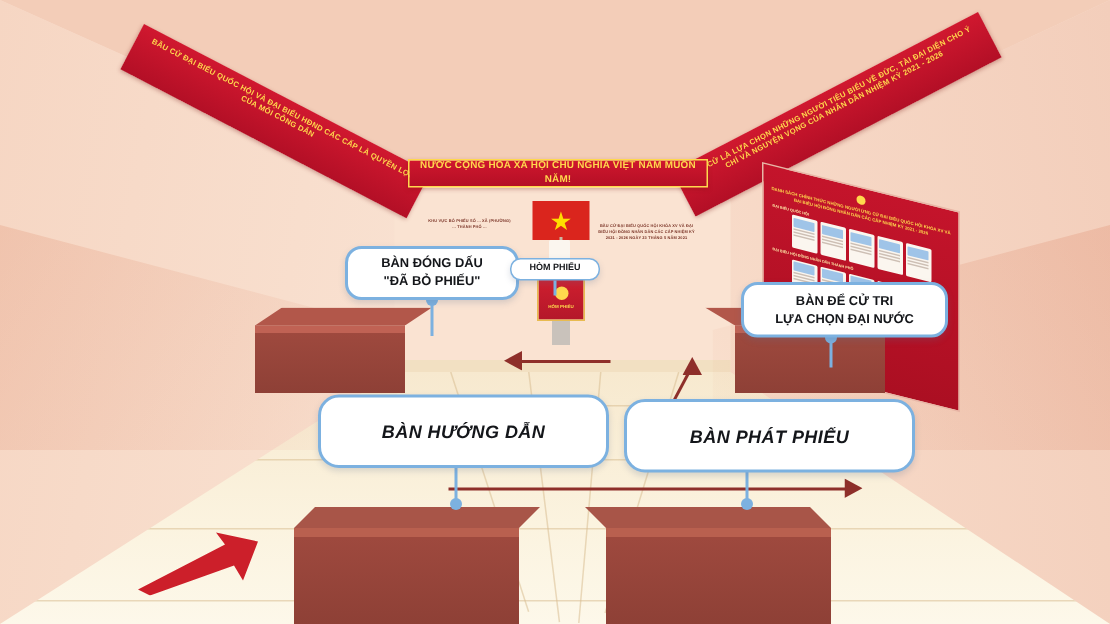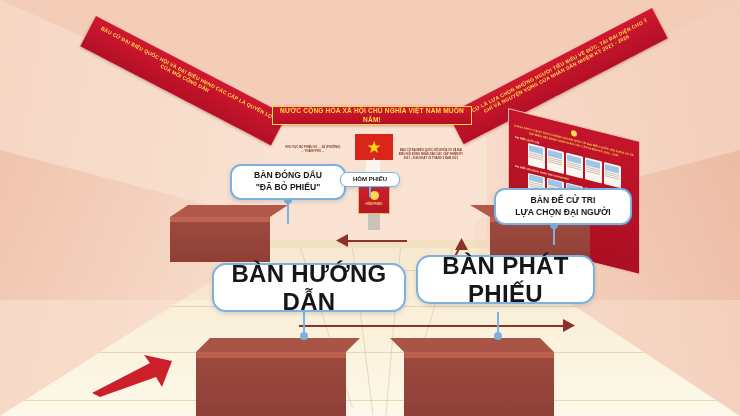--- a/index.html
+++ b/index.html
@@ -93,26 +93,26 @@
     background:#c9c2bb;}
   .paper{position:absolute;left:366px;top:160px;width:14px;height:20px;
     background:#fbf6ef;border-radius:1px;}
 
   
   .callout{position:absolute;background:#ffffff;border:2.5px solid #7cb1e0;
     border-radius:11px;text-align:center;color:#14161a;font-weight:bold;
     display:flex;align-items:center;justify-content:center;
     box-shadow:0 2px 4px rgba(90,110,140,.22);box-sizing:border-box;}
   .callout.small{font-size:8.6px;line-height:1.35;padding:4px 3px;border-width:2px;}
-  .callout.big{font-size:24px;letter-spacing:.3px;}
+  .callout.big{font-size:12px;letter-spacing:.3px;font-style:italic;}
 
   .c-stamp{left:230px;top:164px;width:116px;height:36px;}
   .c-voter{left:494px;top:188px;width:138px;height:37px;}
   .c-guide{left:212px;top:263px;width:194px;height:49px;border-radius:14px;}
-  .c-issue{left:416px;top:255px;width:179px;height:49px;border-radius:14px;}
+  .c-issue{left:416px;top:266px;width:194px;height:49px;border-radius:14px;}
 
   
   .conn{position:absolute;background:#7cb1e0;}
   .dot{position:absolute;width:8px;height:8px;border-radius:50%;background:#7cb1e0;}
 
   
   .flow{position:absolute;background:#8e2f2a;height:2px;}
   .floor-arrow{position:absolute;left:88px;top:345px;width:88px;height:52px;}
 </style>
 </head>
@@ -290,21 +290,21 @@
   <div class="callout small c-stamp">
     <div>
       <div>BÀN ĐÓNG DẤU</div>
       <div>"ĐÃ BỎ PHIẾU"</div>
     </div>
   </div>
 
   <div class="callout small c-voter">
     <div>
       <div>BÀN ĐỂ CỬ TRI</div>
-      <div>LỰA CHỌN ĐẠI NGƯỜI</div>
+      <div>LỰA CHỌN ĐẠI NƯỚC</div>
     </div>
   </div>
 
   <div class="callout big c-guide">
     <span>BÀN HƯỚNG DẪN</span>
   </div>
 
   <div class="callout big c-issue">
     <span>BÀN PHÁT PHIẾU</span>
   </div>

